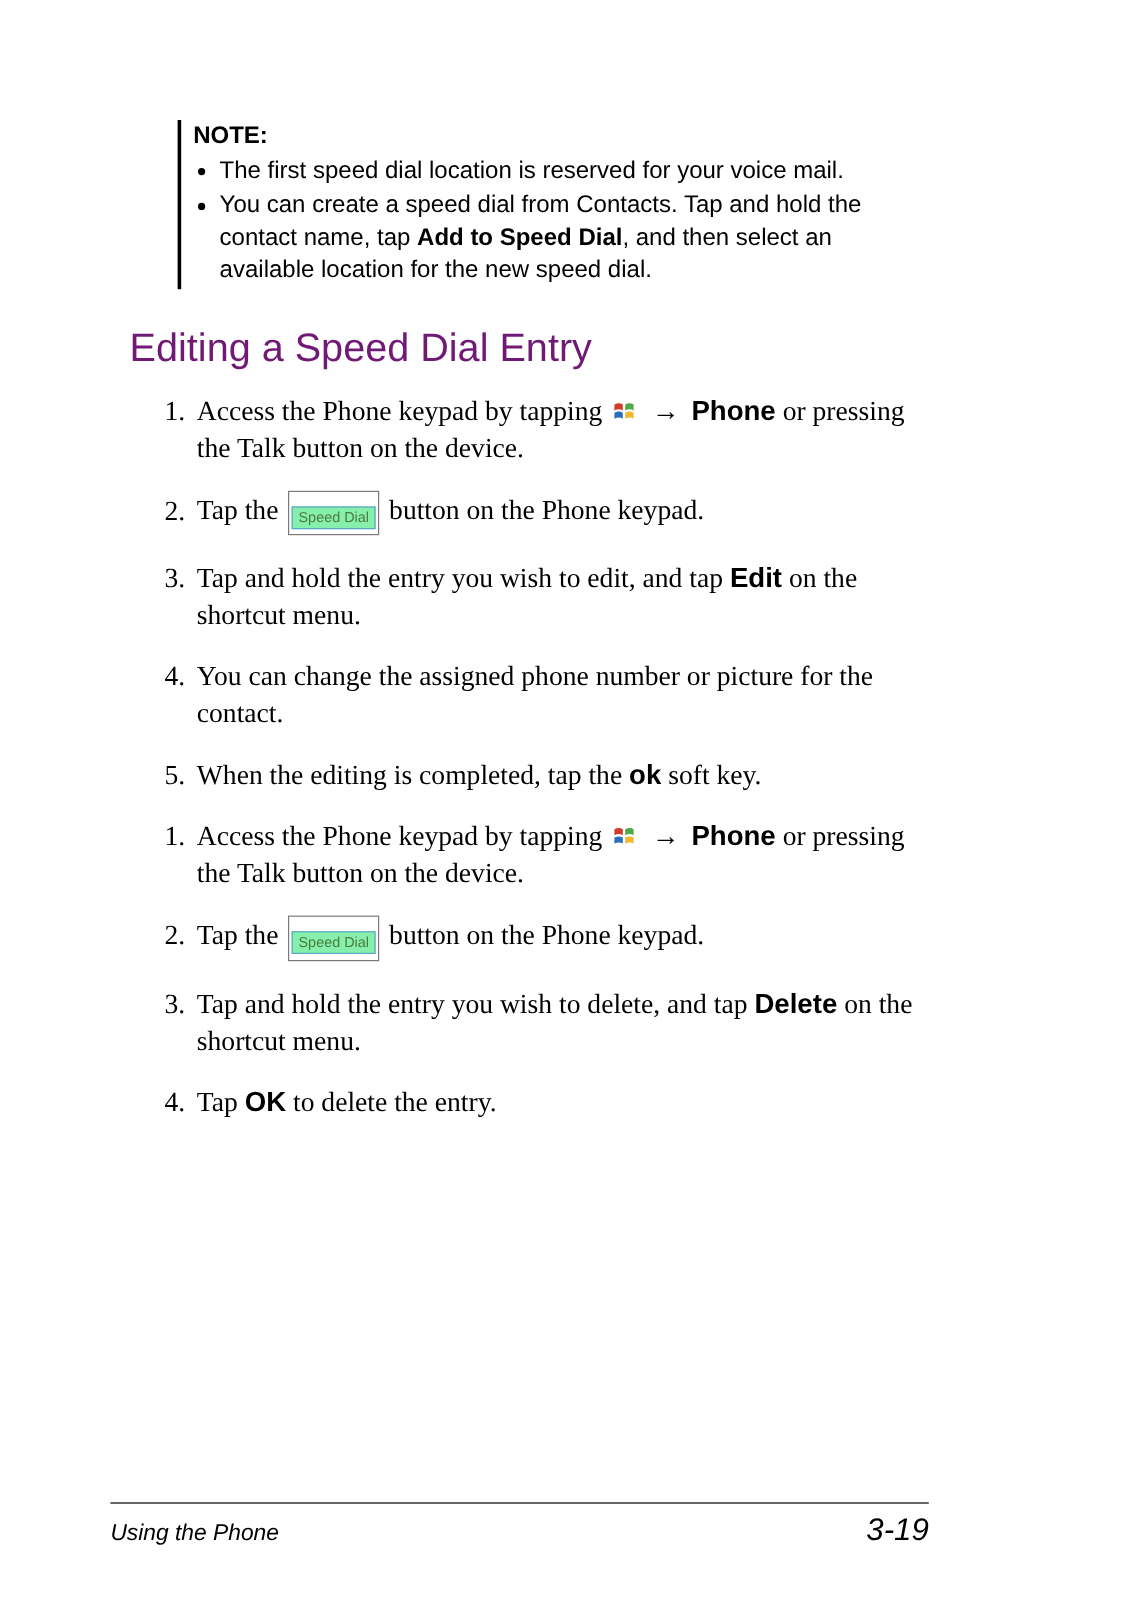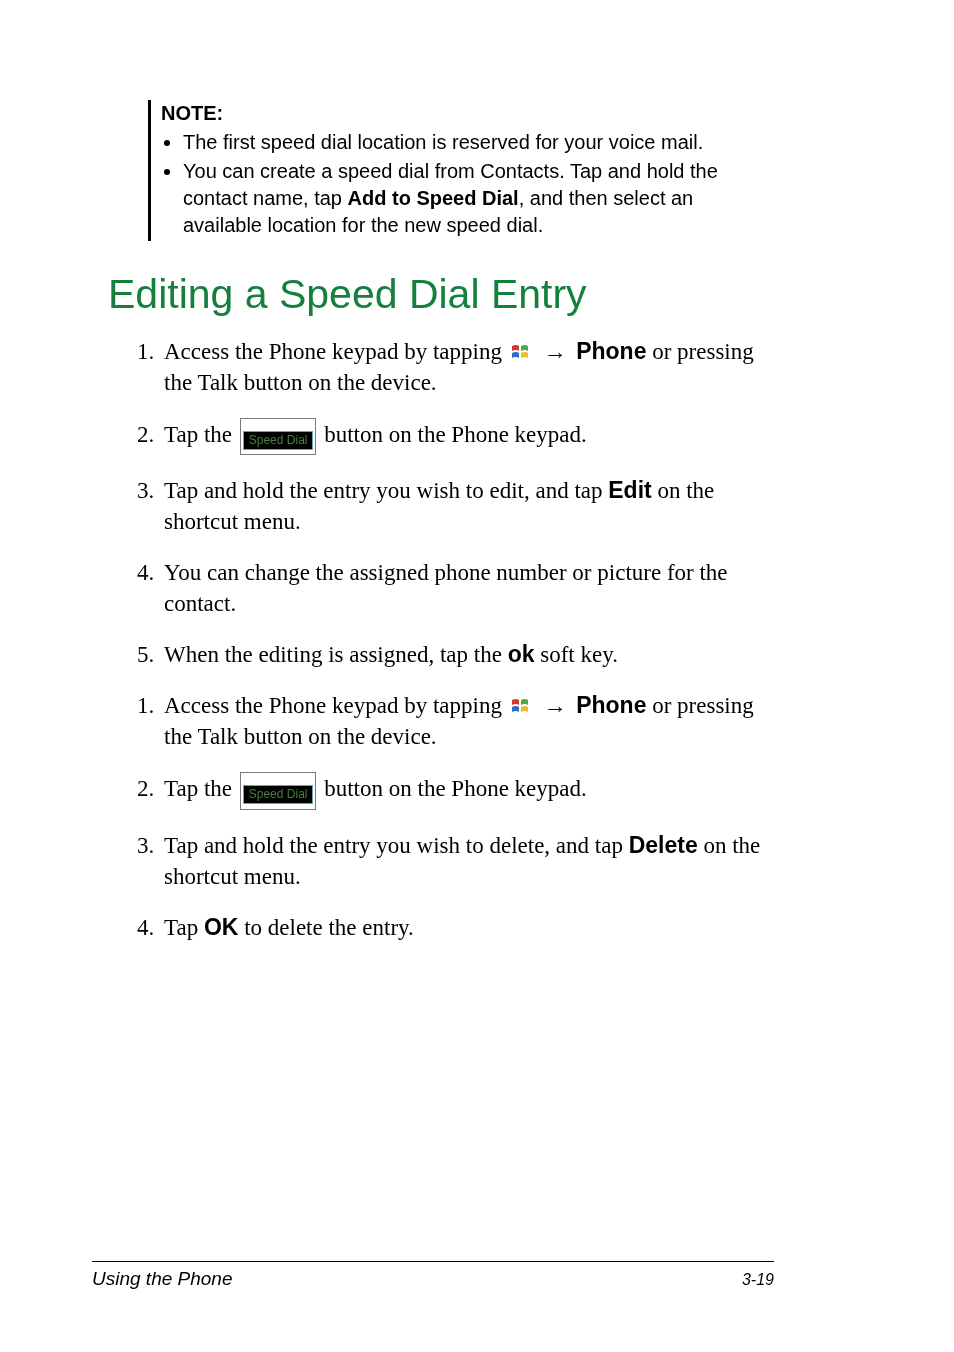--- a/index.html
+++ b/index.html
@@ -45,22 +45,22 @@
     margin: 0 0 2px 0;
   }
   .arial-bold {
     font-family: Arial, Helvetica, sans-serif;
     font-weight: bold;
     text-align: center;
   }
   h2 {
     font-family: Arial, Helvetica, sans-serif;
     font-weight: normal;
-    font-size: 41px;
-    color: #15803d;
+    font-size: 33px;
+    color: #701a75;
     margin: 30px 0 18px 0;
   }
   ol.steps {
     margin: 0 0 20px 0;
     padding-left: 52px;
     font-size: 23px;
     line-height: 1.35;
   }
   ol.steps li {
     padding-left: 4px;
@@ -86,21 +86,21 @@
     padding: 2px;
     margin: 0 2px;
     box-sizing: border-box;
   }
   .speed-inner {
     border: 1px solid #5aa6c9;
     padding: 1px 5px 2px 5px;
     font-family: "Segoe UI", Tahoma, sans-serif;
     font-size: 12px;
     color: #497d3f;
-    background: #000000;
+    background: #86efac;
     line-height: 1;
   }
   .footer {
     position: absolute;
     left: 92px;
     right: 100px;
     bottom: 62px;
   }
   .footer hr {
     border: none;
@@ -113,21 +113,21 @@
     align-items: baseline;
   }
   .footer-left {
     font-family: Arial, Helvetica, sans-serif;
     font-style: italic;
     font-size: 19px;
   }
   .footer-right {
     font-family: Arial, Helvetica, sans-serif;
     font-style: italic;
-    font-size: 16px;
+    font-size: 26px;
   }
 </style>
 </head>
 <body>
 
 <div class="page">
 
   <div class="note-block">
     <div class="note-bar"></div>
     <div class="note-content">
@@ -166,21 +166,21 @@
       </span>
       <span> button on the Phone keypad.</span>
     </li>
     <li>
       <span>Tap and hold the entry you wish to edit, and tap </span><span class="arial-bold">Edit</span><span> on the shortcut menu.</span>
     </li>
     <li>
       <span>You can change the assigned phone number or picture for the contact.</span>
     </li>
     <li>
-      <span>When the editing is assigned, tap the </span><span class="arial-bold">ok</span><span> soft key.</span>
+      <span>When the editing is completed, tap the </span><span class="arial-bold">ok</span><span> soft key.</span>
     </li>
   </ol>
 
   <ol class="steps">
     <li>
       <span>Access the Phone keypad by tapping </span>
       <span class="win-icon">
         <svg viewBox="0 0 20 18">
           <path d="M2 3 Q6 1 9 3 L9 8 Q6 6 2 8 Z" fill="#d23b2a"></path>
           <path d="M11 3 Q15 1 18 3 L18 8 Q15 6 11 8 Z" fill="#4fa948"></path>

